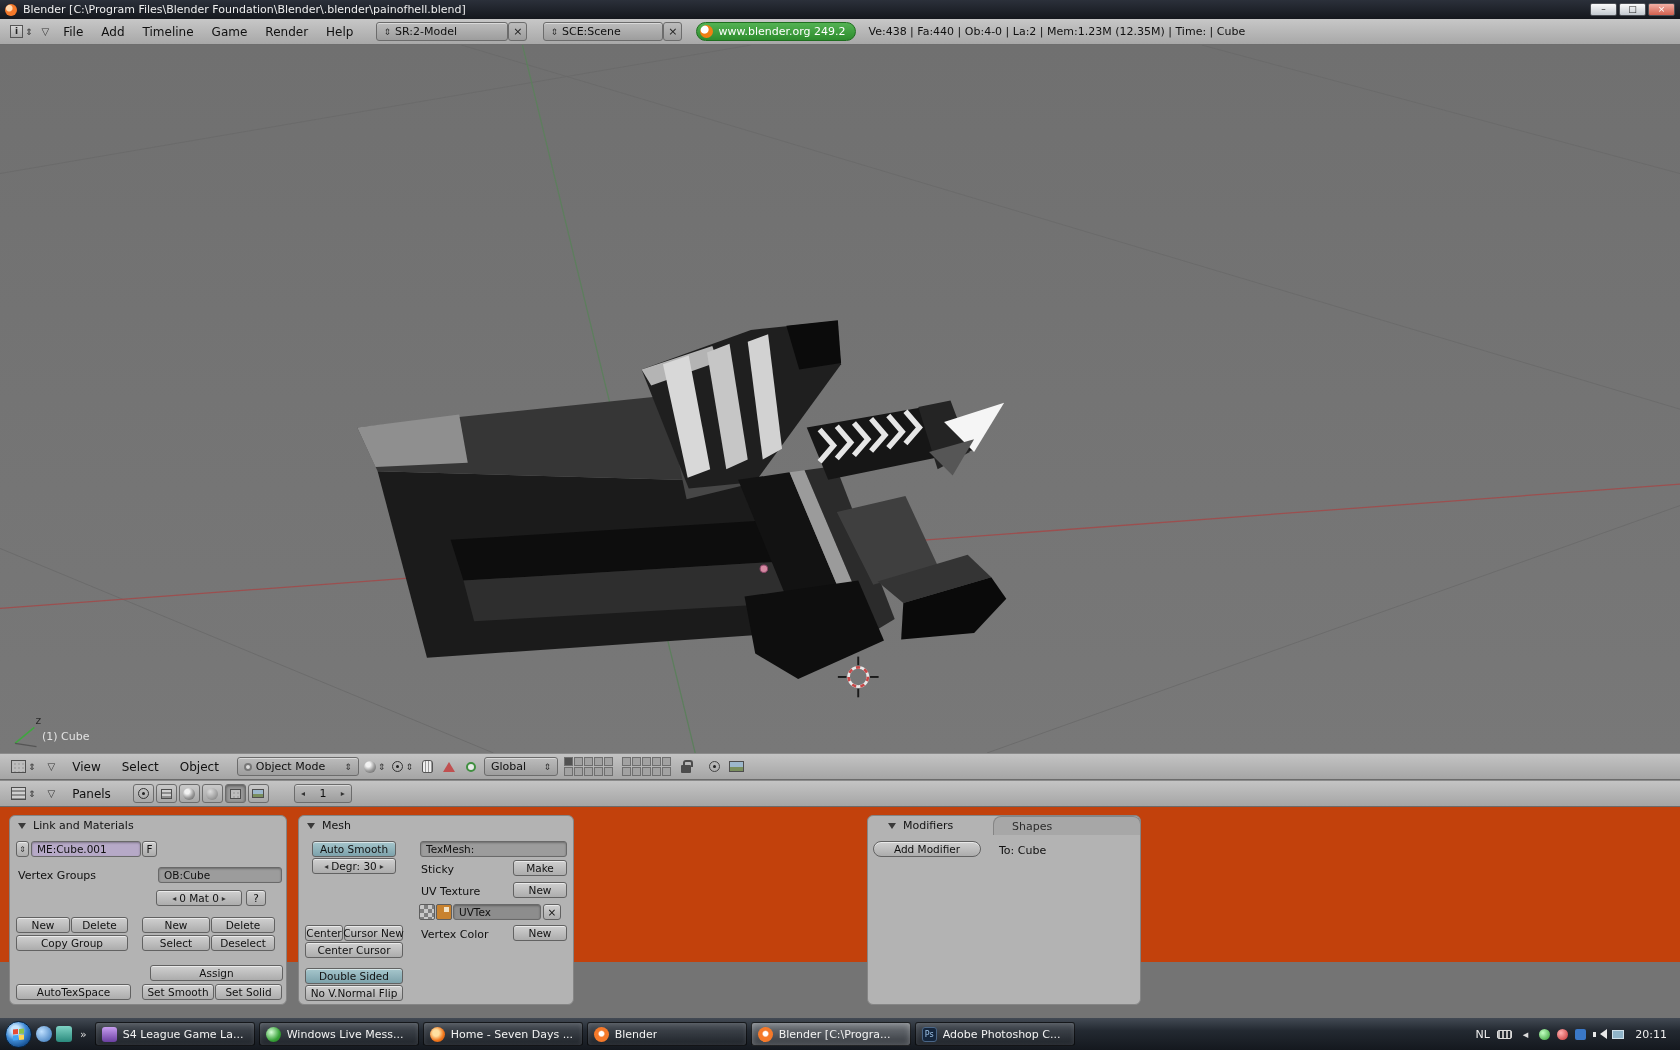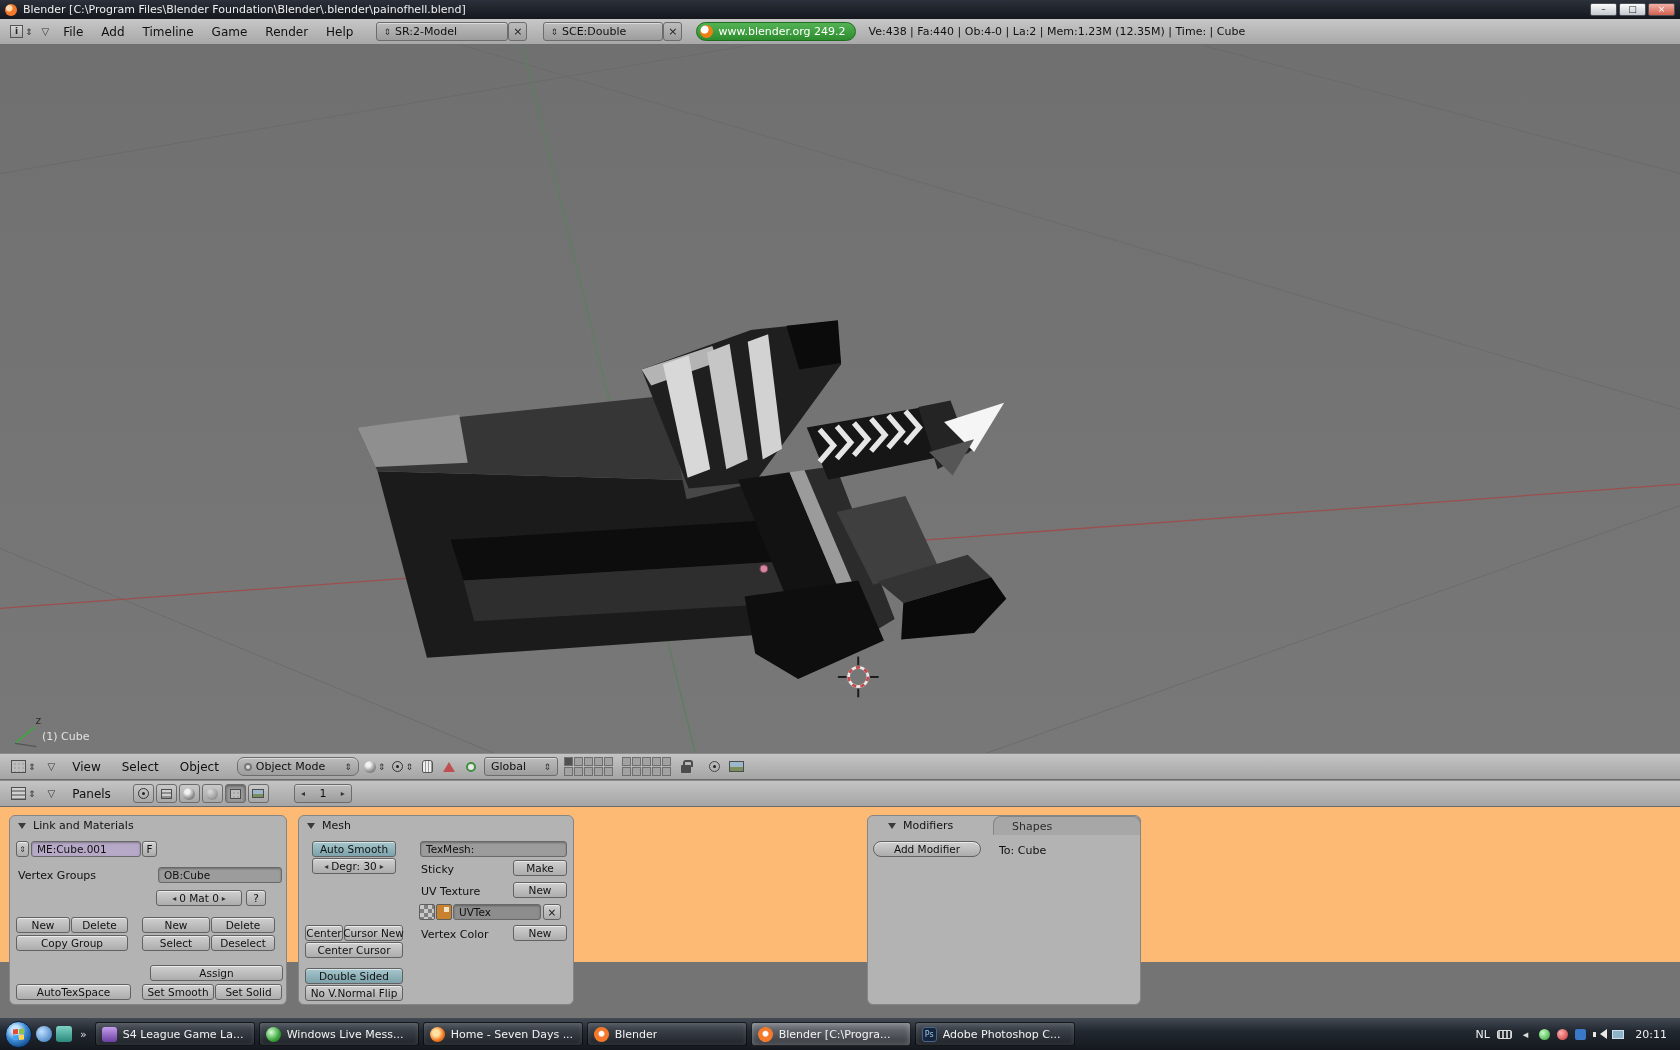--- a/index.html
+++ b/index.html
@@ -79,21 +79,21 @@
   .lock-ico::before { content:""; position:absolute; top:-5px; left:2px; width:6px; height:5px;
     border:2px solid #4c4c4c; border-bottom:none; border-radius:3px 3px 0 0; }
   .img-ico { width:15px; height:11px; border:1px solid #4e4e4e;
     background:linear-gradient(#9db8cc 0 60%, #7a8f5e 60% 100%); }
   .ctx-btn { width:21px; height:19px; display:flex; align-items:center; justify-content:center;
     border:1px solid #6c6c6c; border-radius:3px; background:linear-gradient(#c9c9c9,#a7a7a7);
     font-size:11px; color:#333; }
   .ctx-btn.active { background:#989898; box-shadow:inset 0 1px 3px rgba(0,0,0,.45); }
 
   
-  .btns-area { position:absolute; top:807px; left:0; right:0; height:155px; background:#fdba74; }
+  .btns-area { position:absolute; top:807px; left:0; right:0; height:155px; background:#c2410c; }
   .panel { position:absolute; background:#b3b3b3; border:1px solid #858585; border-radius:6px;
     font-size:11px; color:#131313; }
   .ph { display:flex; align-items:center; gap:7px; height:19px; padding:0 8px; }
   .tri { width:0; height:0; border-left:4px solid transparent; border-right:4px solid transparent;
     border-top:6px solid #3a3a3a; }
   .b { position:absolute; height:16px; display:flex; align-items:center; justify-content:center;
     background:linear-gradient(#d0d0d0,#acacac); border:1px solid #626262; border-radius:3px;
     font-size:10.5px; color:#111; box-shadow:inset 0 1px 0 rgba(255,255,255,.55); white-space:nowrap; }
   .b.teal { background:linear-gradient(#a6c6cc,#7da2ab); }
   .b .aro { font-size:8px; color:#333; padding:0 3px; }
@@ -184,21 +184,21 @@
   <span class="menu-item">Help</span>
 
   <div class="dd" style="margin-left:14px; width:132px;">
     <span class="ud">⇕</span>
     <span>SR:2-Model</span>
   </div>
   <div class="sq-btn">×</div>
 
   <div class="dd" style="margin-left:16px; width:120px;">
     <span class="ud">⇕</span>
-    <span>SCE:Double</span>
+    <span>SCE:Scene</span>
   </div>
   <div class="sq-btn">×</div>
 
   <div class="badge" style="margin-left:14px;">
     <span class="badge-dot"></span>
     <span>www.blender.org 249.2</span>
   </div>
 
   <span class="stats">Ve:438 | Fa:440 | Ob:4-0 | La:2 | Mem:1.23M (12.35M) | Time: | Cube</span>
 </div>
@@ -277,21 +277,21 @@
 <div class="bar vp-header">
   <div class="mini-btn">
     <span class="ed-ico"></span>
     <span class="ud">⇕</span>
   </div>
   <span class="tri-out">▽</span>
   <span class="menu-item">View</span>
   <span class="menu-item">Select</span>
   <span class="menu-item">Object</span>
 
-  <div class="dd" style="width:122px; margin-left:6px;border-radius:7px;">
+  <div class="dd" style="width:122px; margin-left:6px;">
     <span class="circ-green" style="width:8px;height:8px;border-color:#777;background:#ddd;"></span>
     <span>Object Mode</span>
     <span class="ud" style="margin-left:auto">⇕</span>
   </div>
 
   <div class="iconbtn">
     <span class="sphere-ico"></span>
     <span class="ud">⇕</span>
   </div>
   <div class="iconbtn">

